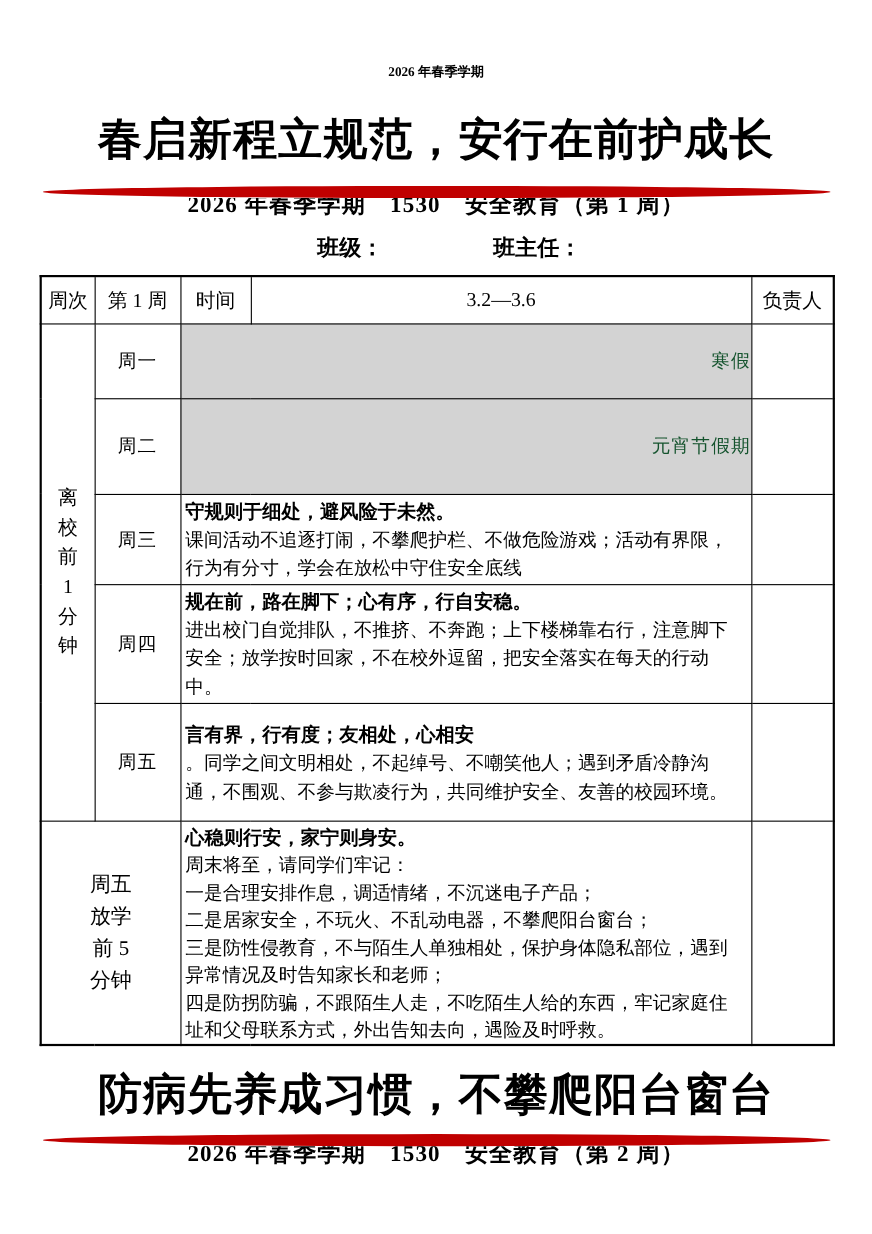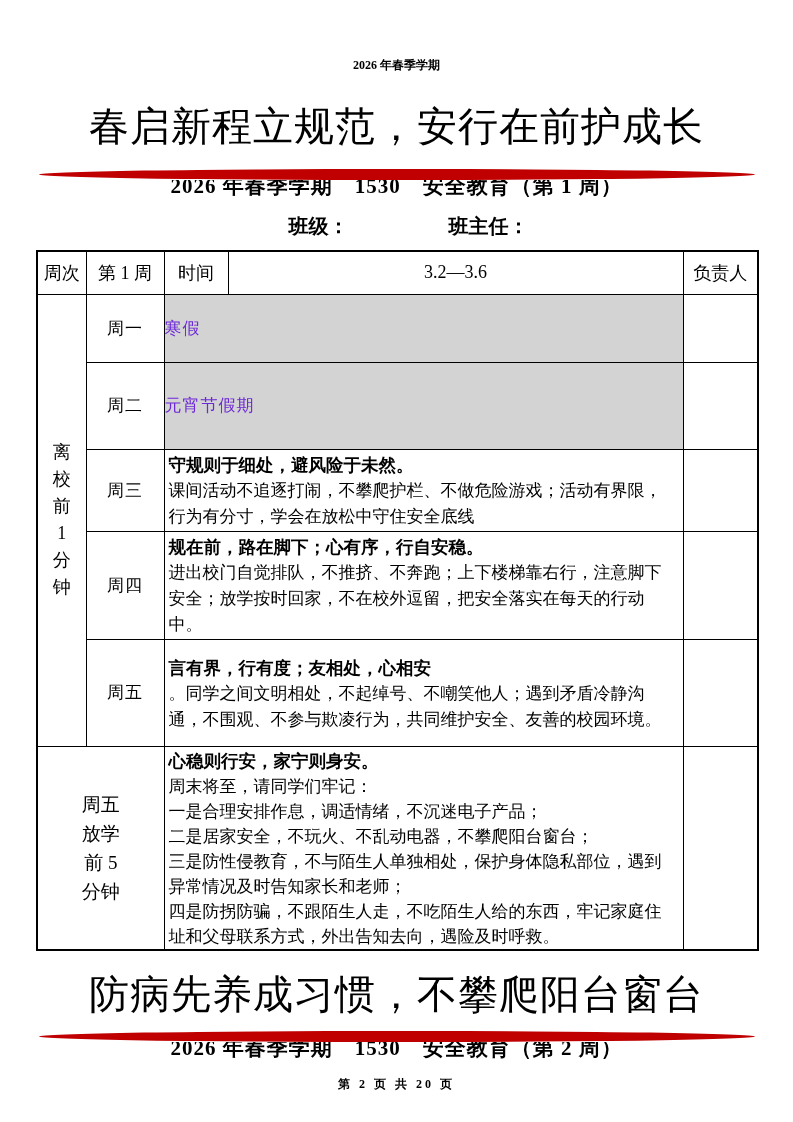--- a/index.html
+++ b/index.html
@@ -14,21 +14,21 @@
 
   .semester-title {
     padding-top: 53px;
     text-align: center;
     font-size: 12px; font-weight: bold;
     line-height: 24px;
   }
   .slogan {
     margin-top: 22px;
     text-align: center;
-    font-size: 40px; font-weight: normal;
+    font-size: 40px; font-weight: bold;
     line-height: 56px;
     letter-spacing: 1px;
     font-family: "Liberation Serif", "DejaVu Serif", serif;
   }
   .divider {
     width: 716px; height: 11px;
     margin: 14px auto 0 auto;
     background: #C00000;
     border-radius: 50%;
   }
@@ -66,22 +66,22 @@
   tr.hdr { height: 43px; }
   tr.hdr td { text-align: center; font-size: 18px; }
   .vlabel-cell { text-align: center; }
   .vlabel-cell span {
     display: block;
     font-size: 18px; line-height: 27px;
   }
   .day-cell { text-align: center; letter-spacing: 1px; }
   .holiday-cell {
     background: #D3D3D3;
-    text-align: left;
-    color: #6d28d9;
+    text-align: right;
+    color: #14532d;
     font-size: 21px;
     letter-spacing: 1px;
   }
   .content-cell {
     vertical-align: top;
     padding: 2px 5px 0 4px;
     line-height: 26px;
   }
   .cell-title {
     font-family: "Liberation Sans", "DejaVu Sans", sans-serif;
@@ -206,15 +206,14 @@
   </table>
 
   <div class="slogan" style="margin-top:16px">防病先养成习惯，不攀爬阳台窗台</div>
 
   <div class="divider" style="margin-top:8px"></div>
 
   <div class="banner-clip">
     <div class="banner">2026 年春季学期　1530　安全教育（第 2 周）</div>
   </div>
 
-  <div class="page-info">第 2 页 共 20 页</div>
 
 </div>
 
 </body></html>

